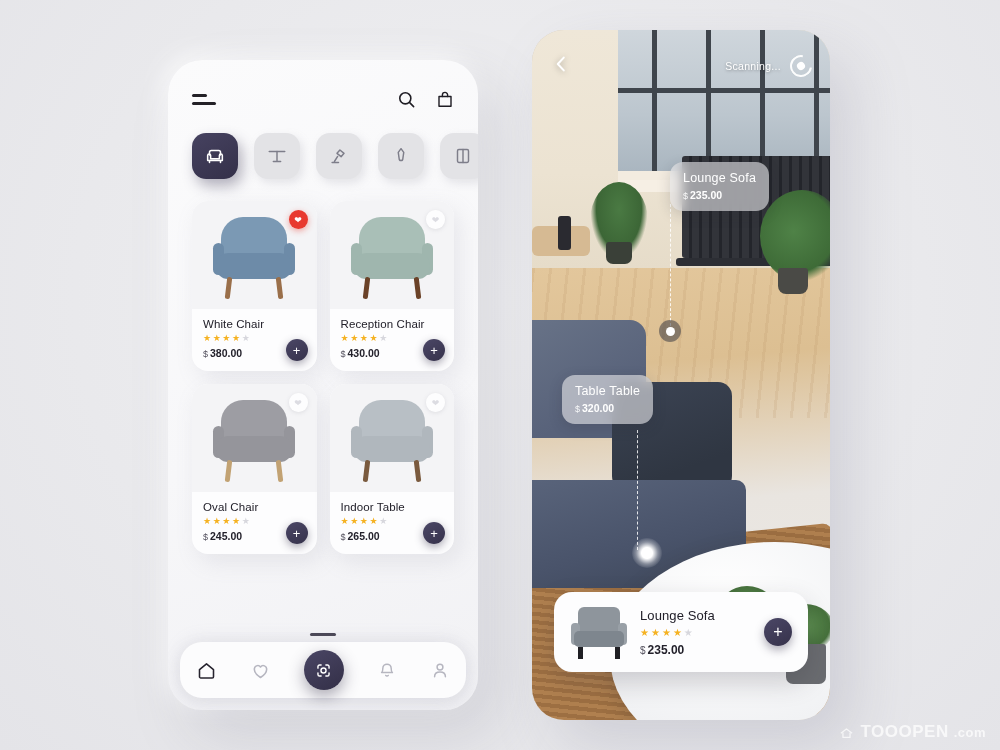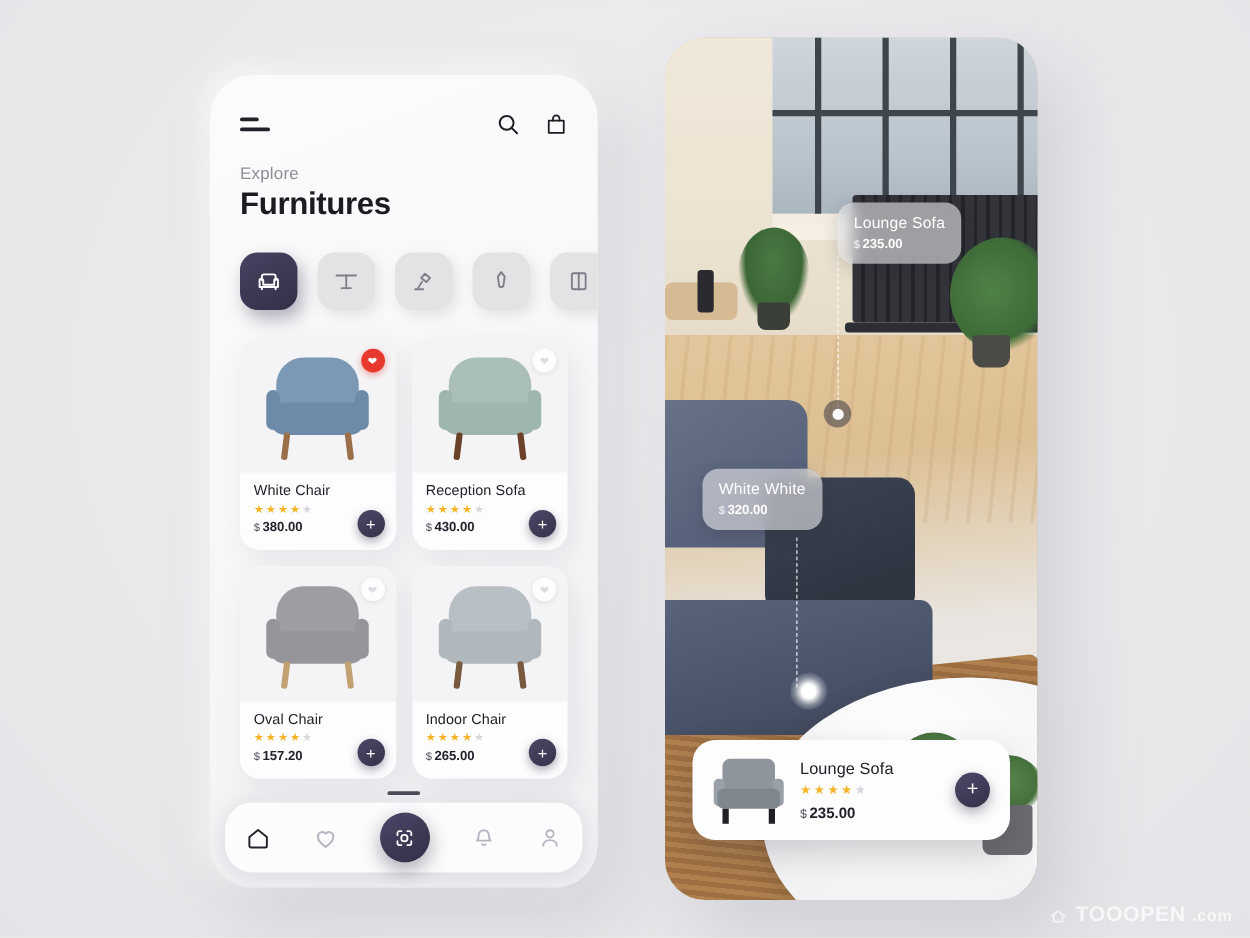--- a/index.html
+++ b/index.html
@@ -291,24 +291,20 @@
         </span>
         <span class="ico">
           <svg width="18" height="19" viewBox="0 0 24 24" fill="none" stroke="currentColor" stroke-width="1.9" stroke-linecap="round" stroke-linejoin="round">
             <path d="M4 8h16v13H4z" rx="2"></path>
               <path d="M8.5 8V6a3.5 3.5 0 0 1 7 0v2"></path>
           </svg>
         </span>
       </div>
     </div>
 
-    <div class="explore-wrap">
-      <div class="explore-label">Explore</div>
-      <div class="explore-title">Furnitures</div>
-    </div>
 
     <div class="cats">
       <div class="cat active">
         <svg width="22" height="22" viewBox="0 0 24 24" fill="none" stroke="currentColor" stroke-width="1.7" stroke-linecap="round" stroke-linejoin="round">
           <path d="M6 11V8a2 2 0 0 1 2-2h8a2 2 0 0 1 2 2v3"></path>
           <path d="M4 11.5a1.6 1.6 0 0 1 3.2 0V15h9.6v-3.5a1.6 1.6 0 0 1 3.2 0V17H4z"></path>
           <path d="M6 17v2M18 17v2"></path>
         </svg>
       </div>
       <div class="cat">
@@ -368,21 +364,21 @@
             <div class="back" style="background:#a9bfb7"></div>
             <div class="arm l" style="background:#9fb6ae"></div>
             <div class="arm r" style="background:#9fb6ae"></div>
             <div class="seat" style="background:#9fb6ae"></div>
             <div class="leg l" style="background:#6b4228"></div>
               <div class="leg r" style="background:#6b4228"></div>
           </div>
           <div class="fav">❤</div>
         </div>
         <div class="card-body">
-          <div class="p-name">Reception Sofa</div>
+          <div class="p-name">Reception Chair</div>
           <div class="stars">★★★★<span class="off">★</span></div>
           <div class="p-price">
             <span class="cur">$</span><span>430.00</span>
           </div>
           <button class="add-btn">+</button>
         </div>
       </div>
 
       <div class="card">
         <div class="card-img">
@@ -393,40 +389,40 @@
             <div class="seat" style="background:#95959b"></div>
             <div class="leg l" style="background:#c2a273"></div>
               <div class="leg r" style="background:#c2a273"></div>
           </div>
           <div class="fav">❤</div>
         </div>
         <div class="card-body">
           <div class="p-name">Oval Chair</div>
           <div class="stars">★★★★<span class="off">★</span></div>
           <div class="p-price">
-            <span class="cur">$</span><span>157.20</span>
+            <span class="cur">$</span><span>245.00</span>
           </div>
           <button class="add-btn">+</button>
         </div>
       </div>
 
       <div class="card">
         <div class="card-img">
           <div class="chair">
             <div class="back" style="background:#b8bfc5"></div>
             <div class="arm l" style="background:#b0b7bd"></div>
             <div class="arm r" style="background:#b0b7bd"></div>
             <div class="seat" style="background:#b0b7bd"></div>
             <div class="leg l" style="background:#7a5a3e"></div>
               <div class="leg r" style="background:#7a5a3e"></div>
           </div>
           <div class="fav">❤</div>
         </div>
         <div class="card-body">
-          <div class="p-name">Indoor Chair</div>
+          <div class="p-name">Indoor Table</div>
           <div class="stars">★★★★<span class="off">★</span></div>
           <div class="p-price">
             <span class="cur">$</span><span>265.00</span>
           </div>
           <button class="add-btn">+</button>
         </div>
       </div>
 
     </div>
 
@@ -493,33 +489,46 @@
           <div class="s-seat"></div>
         <div class="s-leg a"></div>
       </div>
       <div class="table"></div>
       <div class="plant-c"></div>
       <div class="pot-c"></div>
       <div class="plant-d"></div>
       <div class="pot-d"></div>
     </div>
 
+    <div class="ar-top">
+      <span class="back-arrow">
+        <svg width="22" height="22" viewBox="0 0 24 24" fill="none" stroke="currentColor" stroke-width="2.2" stroke-linecap="round" stroke-linejoin="round">
+          <polyline points="15 5 8.5 12 15 19"></polyline>
+        </svg>
+      </span>
+      <span class="scan-group">
+        <span class="scan-text">Scanning...</span>
+        <span class="scan-ring">
+            <b></b>
+          </span>
+      </span>
+    </div>
 
     <div class="dash dash-sofa"></div>
     <div class="dash dash-table"></div>
 
     <div class="tag tag-sofa">
       <div class="t-name">Lounge Sofa</div>
       <div class="t-price">
         <span class="cur">$</span><span>235.00</span>
       </div>
     </div>
 
     <div class="tag tag-table">
-      <div class="t-name">White White</div>
+      <div class="t-name">Table Table</div>
       <div class="t-price">
         <span class="cur">$</span><span>320.00</span>
       </div>
     </div>
 
     <div class="marker marker-sofa">
         <b></b>
       </div>
     <div class="marker-glow"></div>
 

